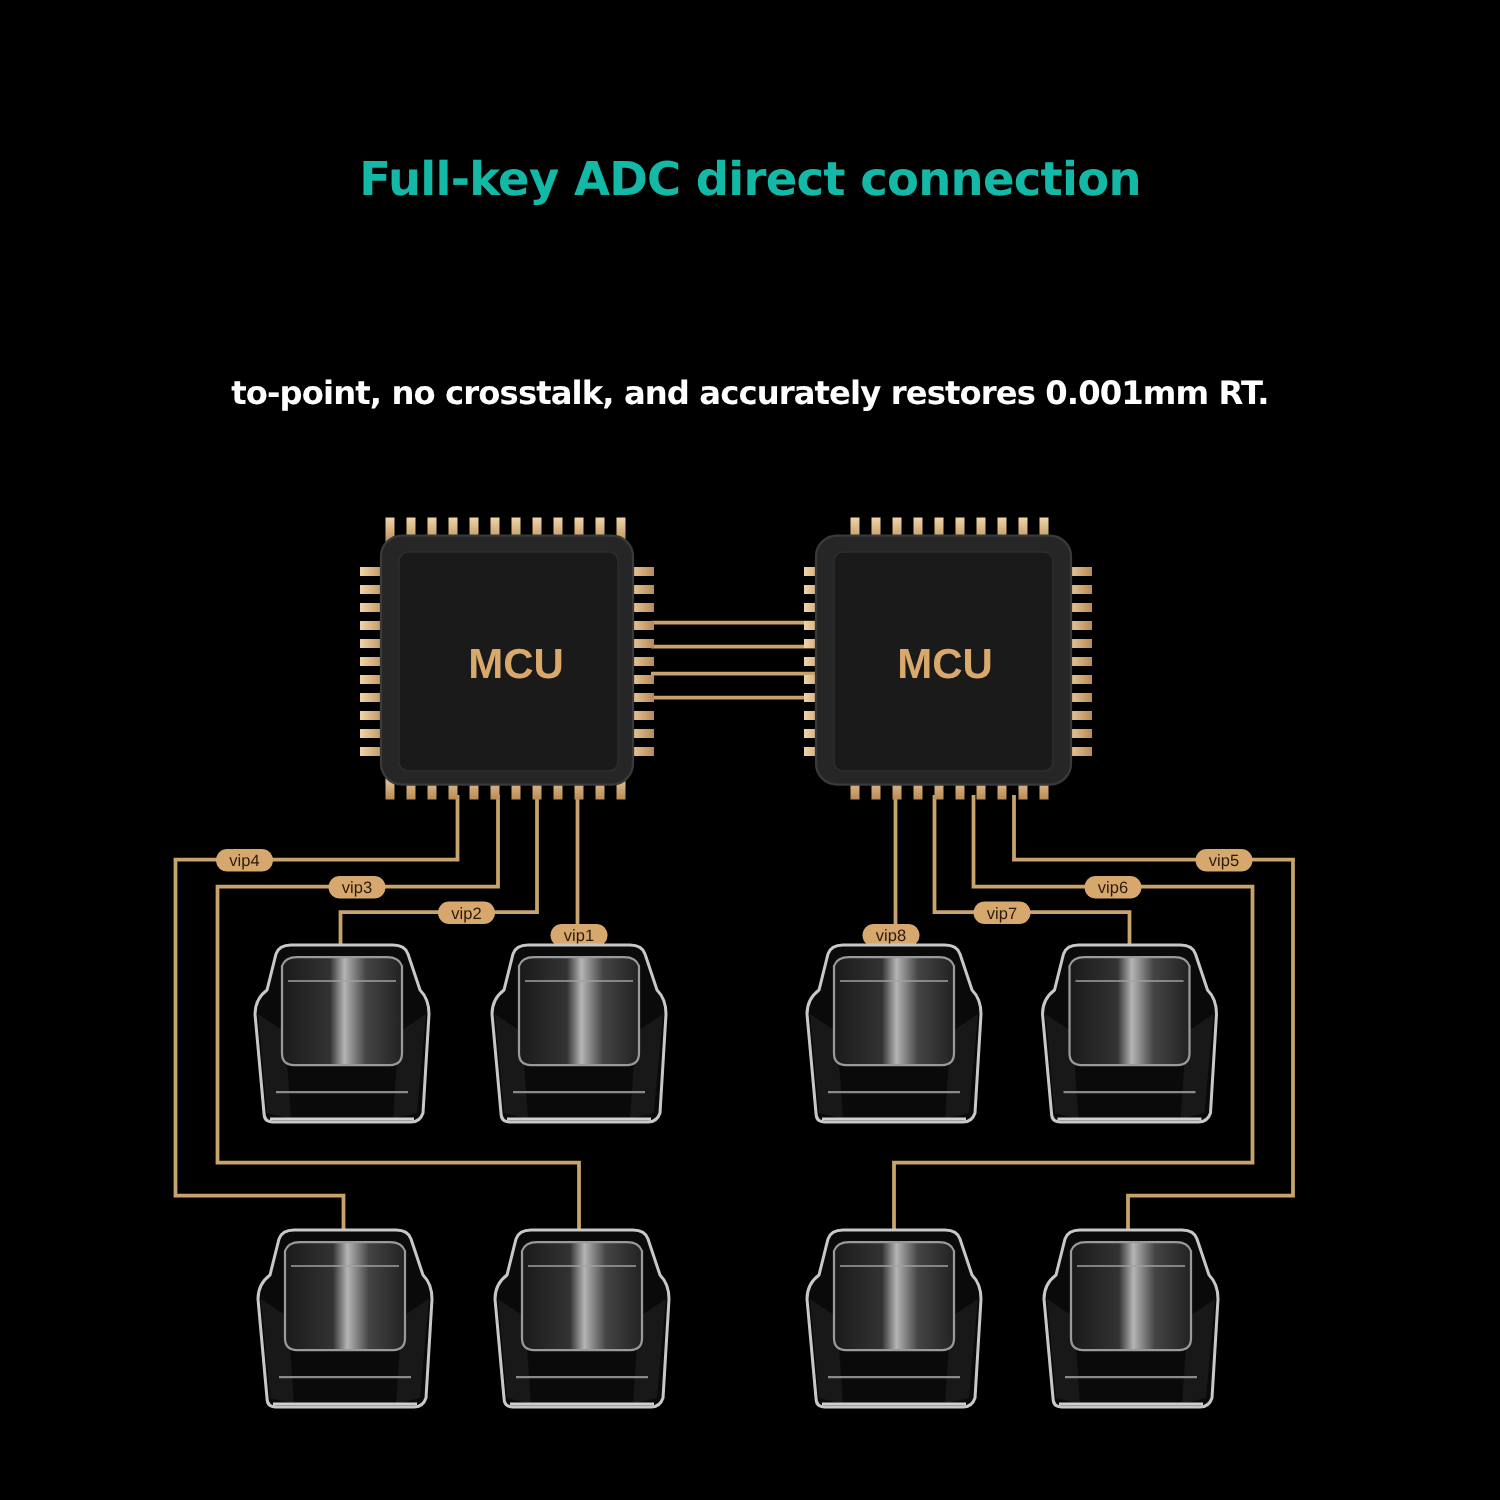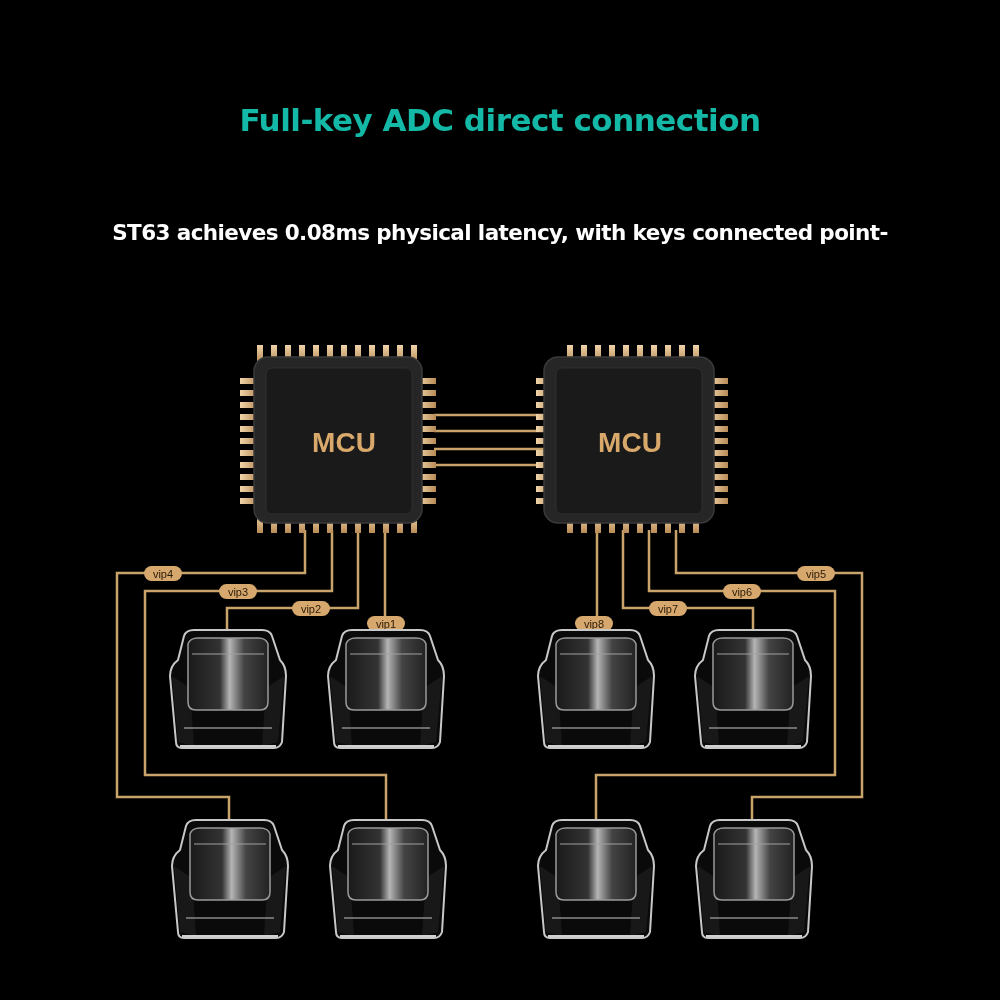--- a/index.html
+++ b/index.html
@@ -8,21 +8,22 @@
     .subtitle { position: absolute; left: 60px; right: 60px; top: 218px; text-align: center; color: #fff; font-family: "DejaVu Sans", sans-serif; font-weight: bold; font-size: 21.5px; line-height: 30px; letter-spacing: -0.6px; }
     svg.diagram { position: absolute; left: 0; top: 0; }
     .mcu-label { font-family: "Liberation Sans", sans-serif; font-weight: bold; font-size: 28px; fill: #d9a86b; }
     .vip-label { font-family: "Liberation Sans", sans-serif; font-size: 11px; fill: #2a1a08; }
   </style>
 </head>
 <body>
 
 <div class="title">Full-key ADC direct connection</div>
 <div class="subtitle">
-  <span>ST63 achieves 0.08ms physical latency, with keys connected point-</span><br>
+  <br>
+  <span>to-point, no crosstalk, and accurately restores 0.001mm RT.</span>
 </div>
 
 <svg class="diagram" width="1000" height="1000" viewBox="0 0 1000 1000">
   <defs>
     <linearGradient id="pinGrad" x1="0" y1="0" x2="0" y2="1">
       <stop offset="0" stop-color="#f0d4a8"></stop>
       <stop offset="1" stop-color="#b88a55"></stop>
     </linearGradient>
     <linearGradient id="pinGradH" x1="0" y1="0" x2="1" y2="0">
       <stop offset="0" stop-color="#f0d4a8"></stop>

